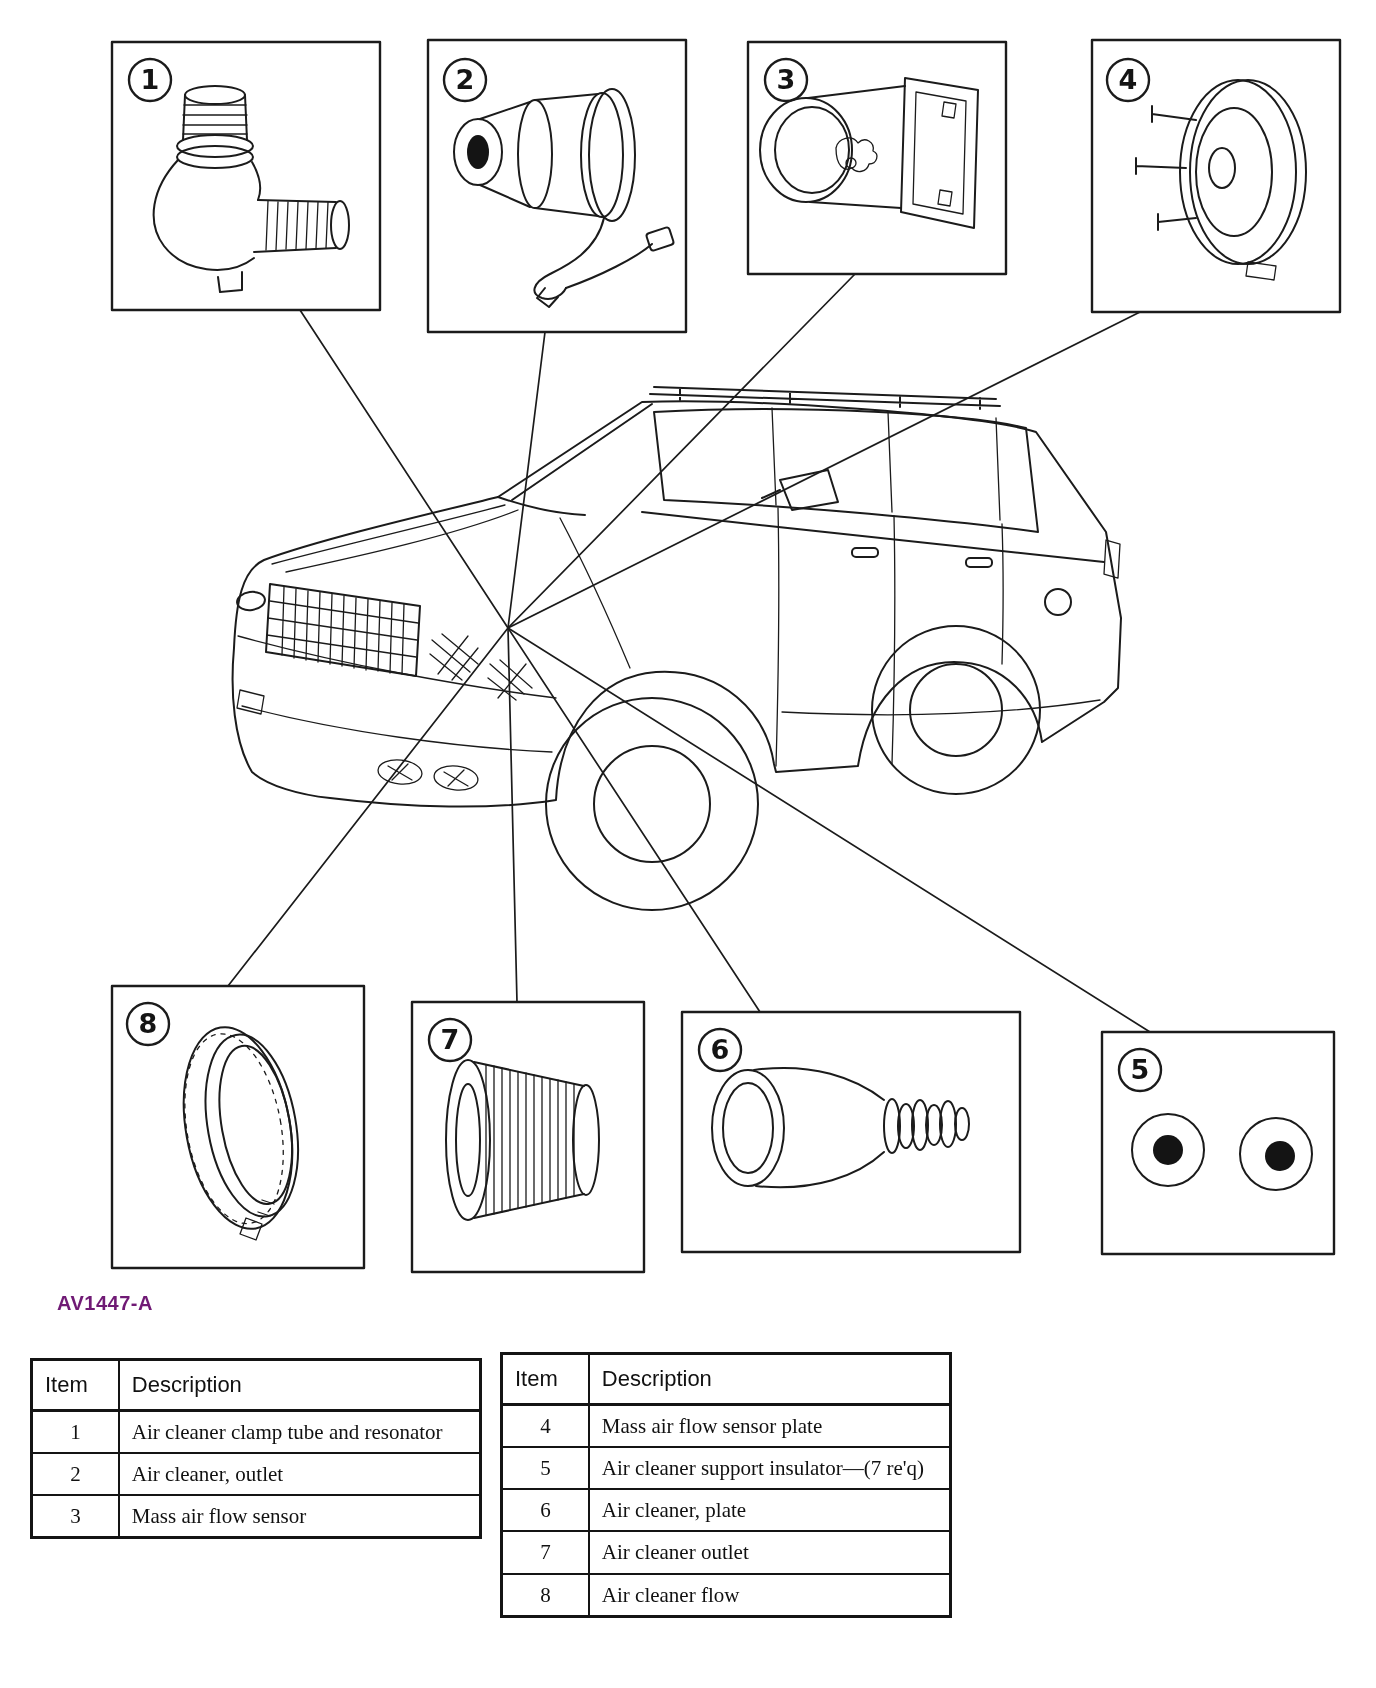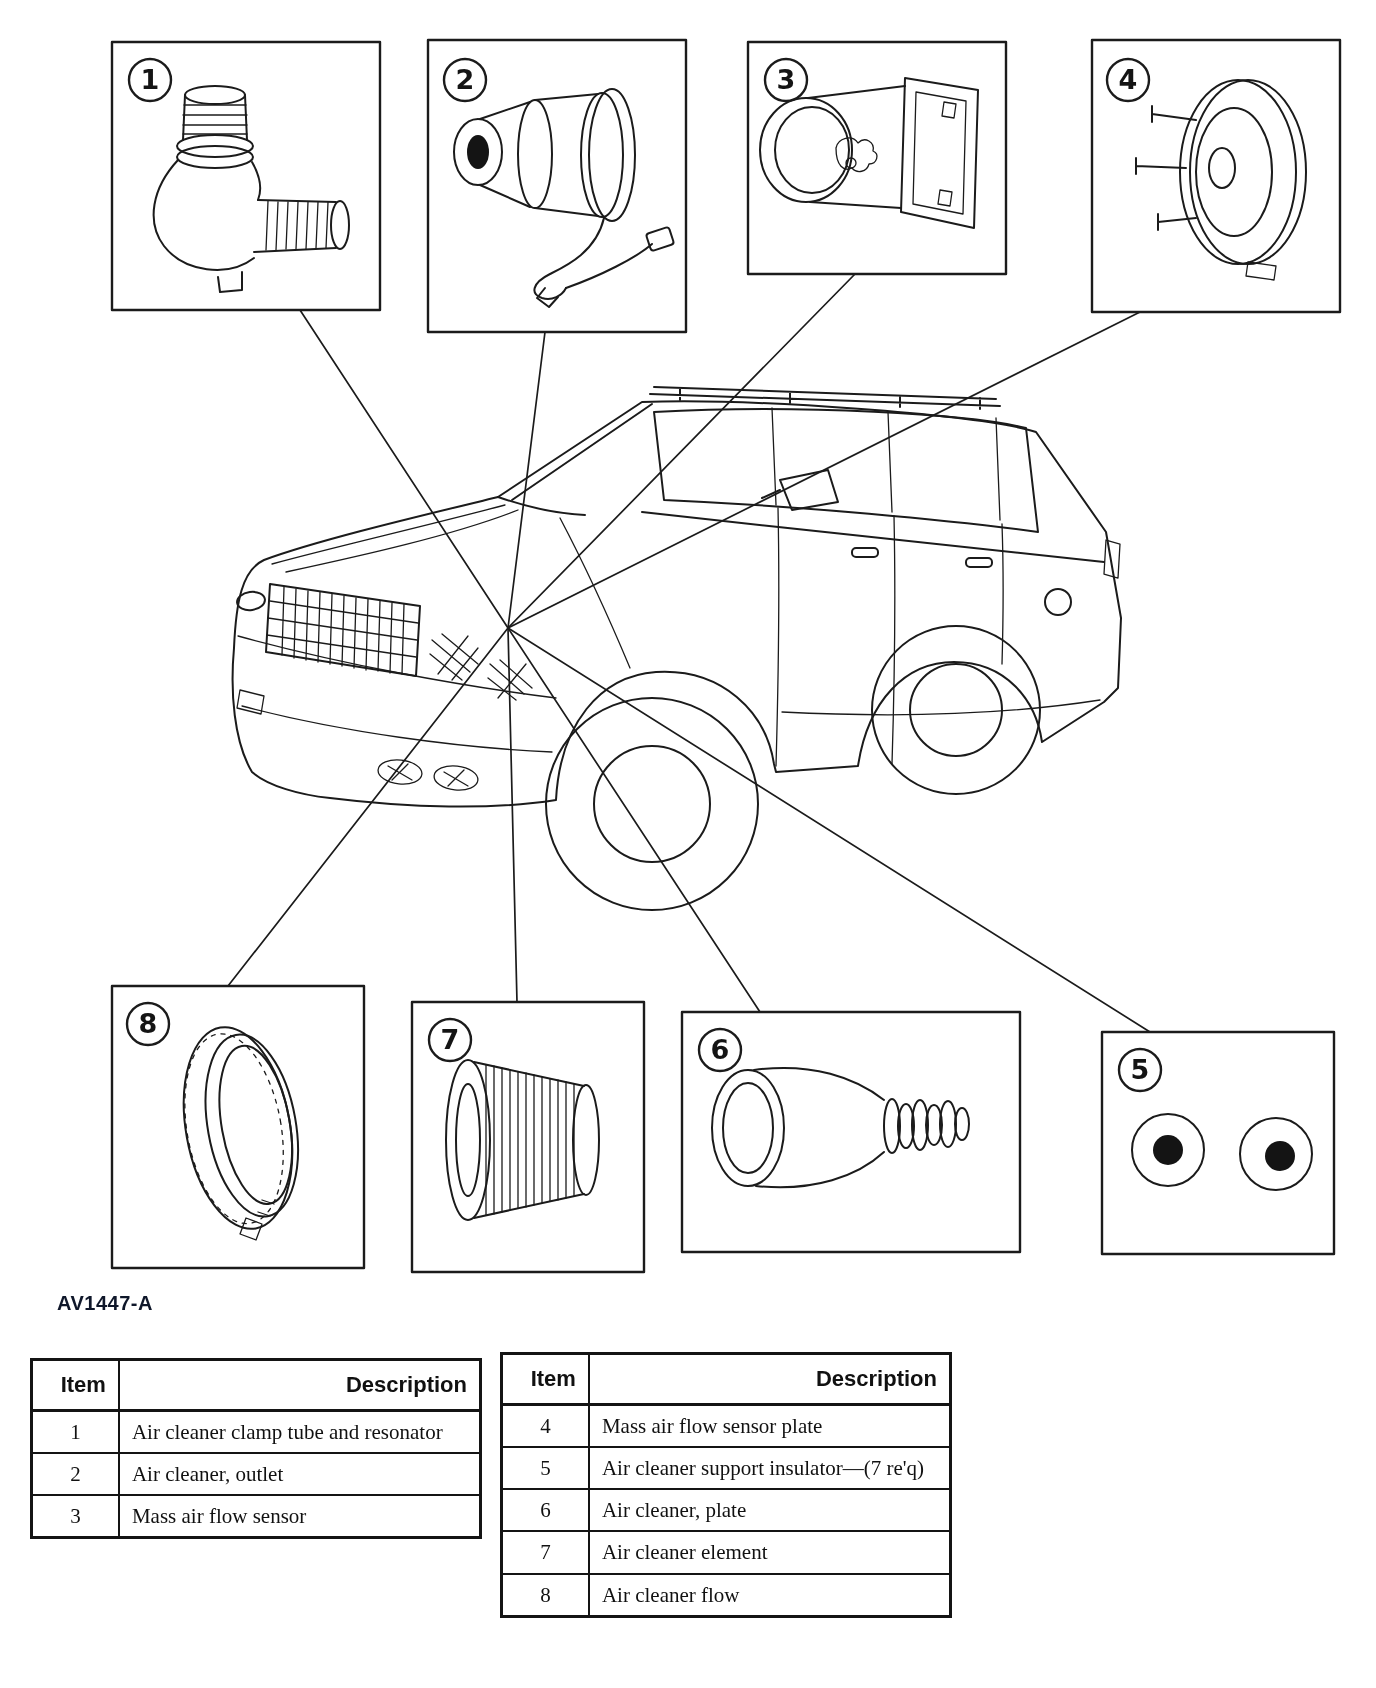--- a/index.html
+++ b/index.html
@@ -15,32 +15,32 @@
   .lead{stroke-width:1.7;}
   .thin{stroke-width:1.3;}
   .fill{fill:#141414;stroke:none;}
   .callout-num{
     font-family:"DejaVu Sans", sans-serif;font-size:27px;font-weight:600;
     fill:#141414;text-anchor:middle;
   }
   .figure-code{
     position:absolute;left:57px;top:1292px;
     font-family:"Liberation Sans", sans-serif;font-size:20px;font-weight:700;
-    letter-spacing:.5px;color:#0f172a;
+    letter-spacing:.5px;color:#701a75;
   }
   table.parts{
     position:absolute;border-collapse:collapse;background:#fff;
     font-size:21px;line-height:1.25;
   }
   table.parts th, table.parts td{
     border:2px solid #141414;padding:7px 12px;vertical-align:middle;
   }
   table.parts th{
-    font-family:"Liberation Sans", sans-serif;font-size:22px;font-weight:700;
-    text-align:right;padding:10px 12px;border-bottom-width:3px;
+    font-family:"Liberation Sans", sans-serif;font-size:22px;font-weight:400;
+    text-align:left;padding:10px 12px;border-bottom-width:3px;
   }
   table.parts{border:3px solid #141414;}
   table.parts td.item{width:62px;text-align:center;}
   table.parts th.item{width:62px;}
   #table-left{left:30px;top:1358px;width:452px;}
   #table-right{left:500px;top:1352px;width:452px;}
   td.desc{width:350px;}
 </style>
 </head>
 <body>
@@ -299,21 +299,21 @@
       <tr>
         <td class="item">5</td>
         <td class="desc">Air cleaner support insulator—(7 re'q)</td>
       </tr>
       <tr>
         <td class="item">6</td>
         <td class="desc">Air cleaner, plate</td>
       </tr>
       <tr>
         <td class="item">7</td>
-        <td class="desc">Air cleaner element</td>
+        <td class="desc">Air cleaner outlet</td>
       </tr>
       <tr>
         <td class="item">8</td>
         <td class="desc">Air cleaner flow</td>
       </tr>
     </tbody>
   </table>
 
 </div>
 

